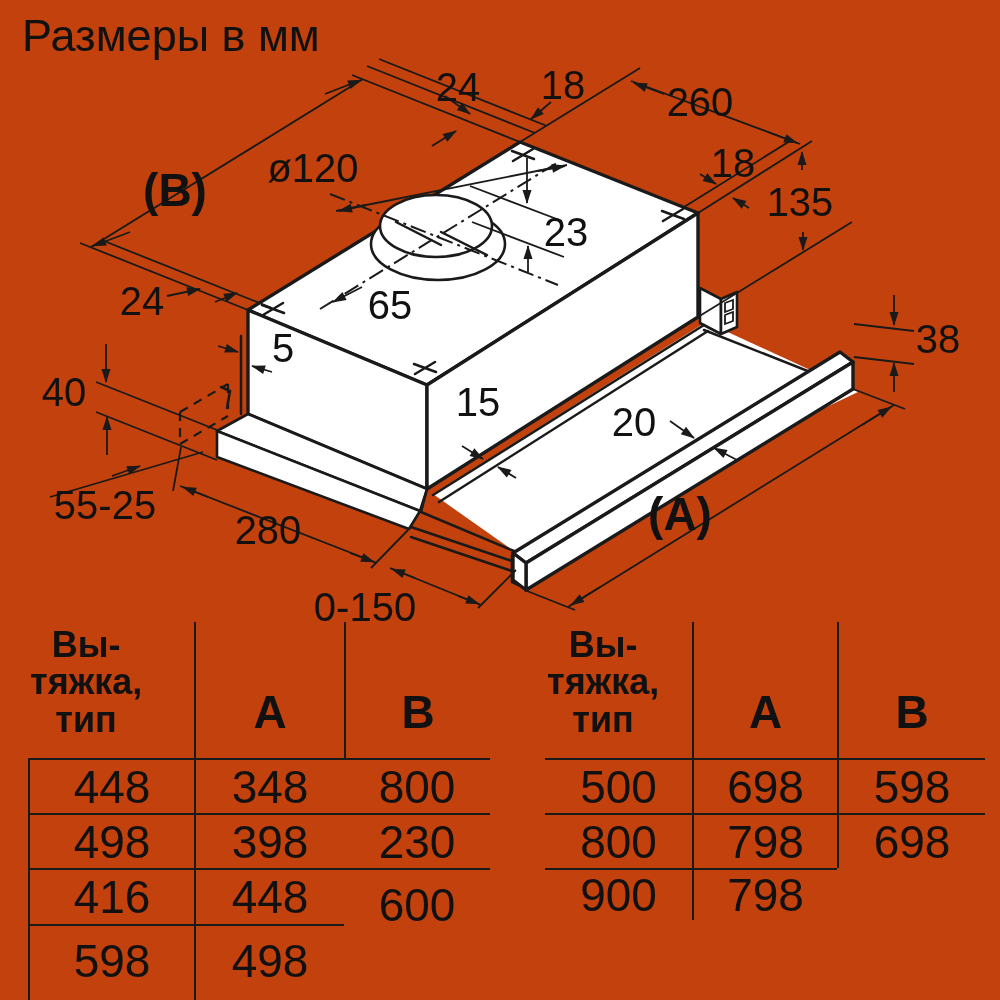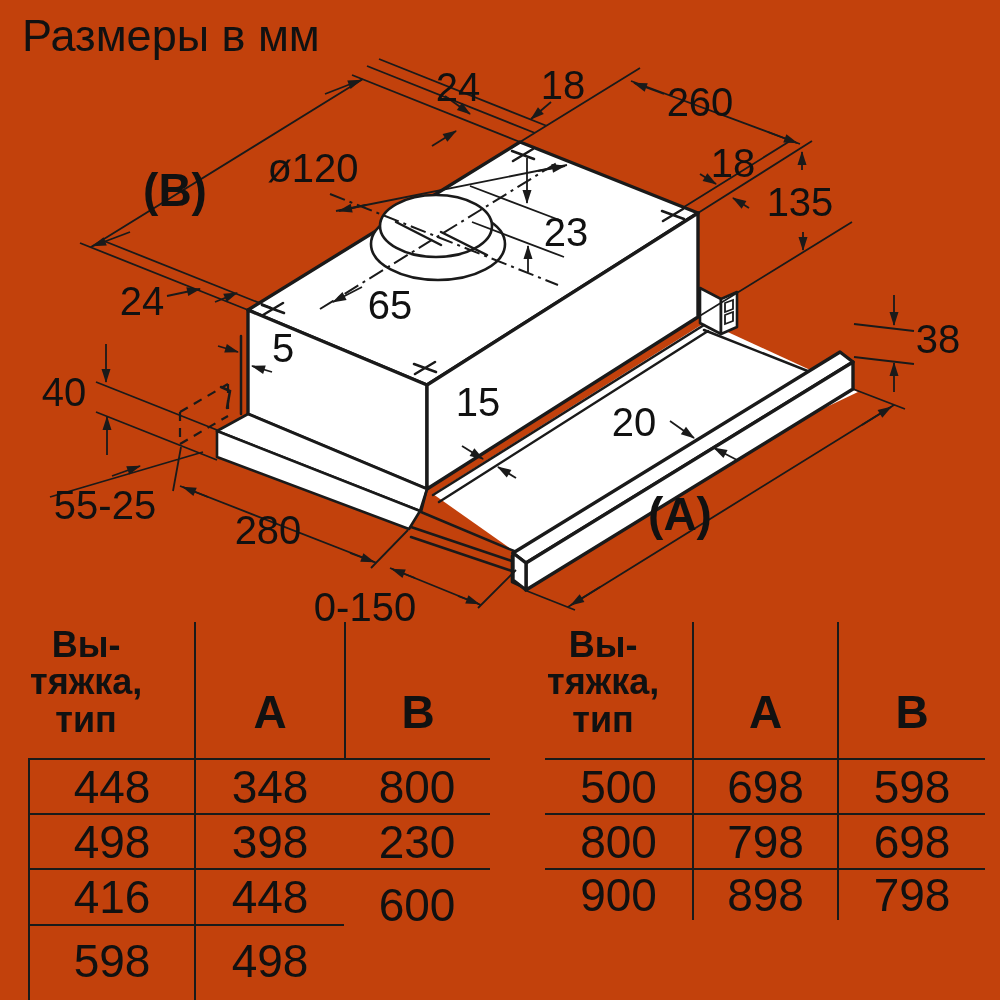--- a/index.html
+++ b/index.html
@@ -190,17 +190,16 @@
 
   <div class="cell hline">500</div>
   <div class="cell hline vline">698</div>
   <div class="cell hline vline">598</div>
 
   <div class="cell hline">800</div>
   <div class="cell hline vline">798</div>
   <div class="cell hline vline">698</div>
 
   <div class="cell hline">900</div>
-  <div class="cell hline vline">898</div>
   <div class="cell hline vline">798</div>
 </div>
 
 </div>
 
 </body></html>

